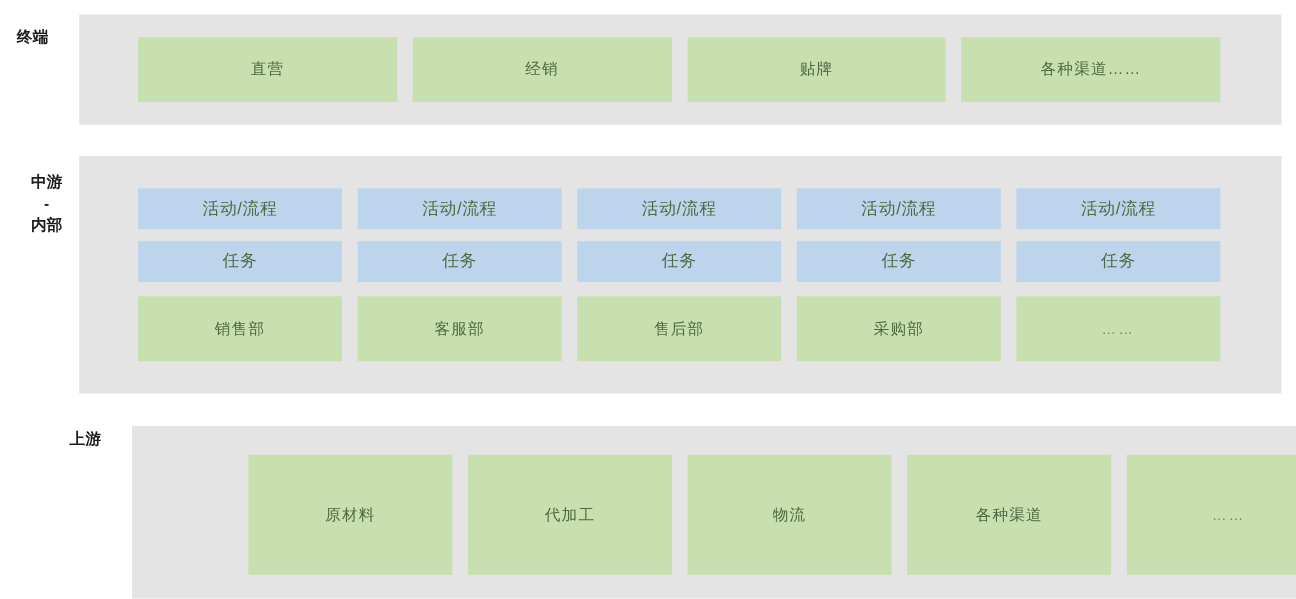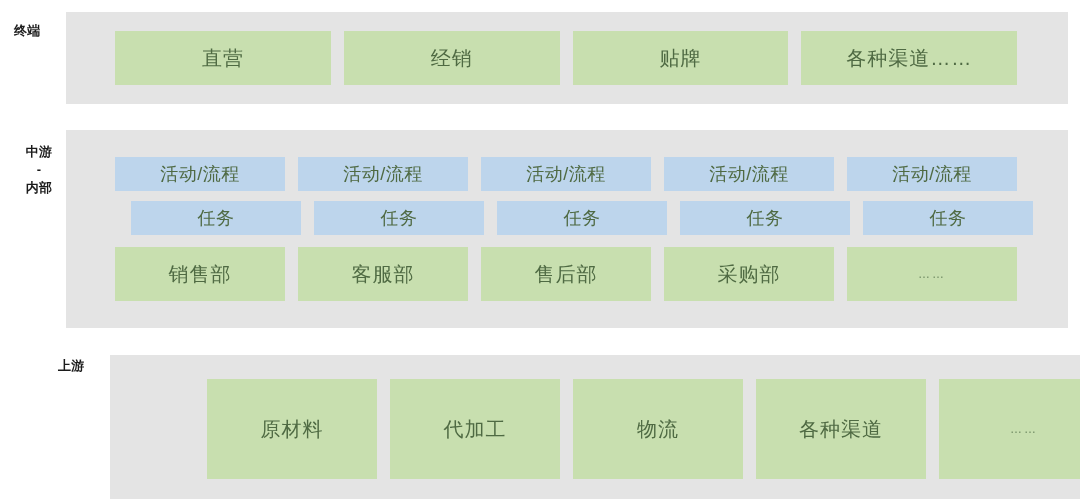--- a/index.html
+++ b/index.html
@@ -55,53 +55,53 @@
     width: 902px;        
     display: flex;
     gap: 13px;
   }
 
   .cell {
     flex: 1 1 0;
     display: flex;
     align-items: center;
     justify-content: center;
-    font-size: 20px;
+    font-size: 13px;
     color: #4f6a43;
     letter-spacing: 1px;
     box-sizing: border-box;
     white-space: nowrap;
   }
 
   .cell.green { background: #c8dfaf; }
   .cell.blue  { background: #bdd5ec; }
 
   .cell.small {
-    font-size: 18px;
+    font-size: 14px;
     letter-spacing: 0.5px;
   }
 
   .cell.ellipsis {
     font-size: 12px;
     letter-spacing: 2px;
     color: #6f8a62;
   }
 
   
   #tier-terminal            { top: 0; height: 118px; }
   #tier-terminal .tier-label{ top: 22px; }
   #tier-terminal .band      { top: 12px; height: 92px; }
   #tier-terminal .row       { top: 19px; height: 54px; }
 
   
   #tier-mid             { top: 130px; height: 198px; }
   #tier-mid .tier-label { top: 13px; text-align: center; }
   #tier-mid .band       { top: 0;  height: 198px; }
   #tier-mid .row-1      { top: 27px; height: 34px; }
-  #tier-mid .row-2      { top: 71px; height: 34px; margin-left: 16px; }
+  #tier-mid .row-2      { top: 71px; height: 34px; }
   #tier-mid .row-3      { top: 117px; height: 54px; }
 
   
   #tier-upstream             { top: 355px; height: 144px; margin-left: 44px; }
   #tier-upstream .tier-label { top: 2px; }
   #tier-upstream .band       { top: 0; height: 144px; }
   #tier-upstream .row        { top: 24px; height: 100px; padding-left: 48px; }
 
   
   #watermark {

